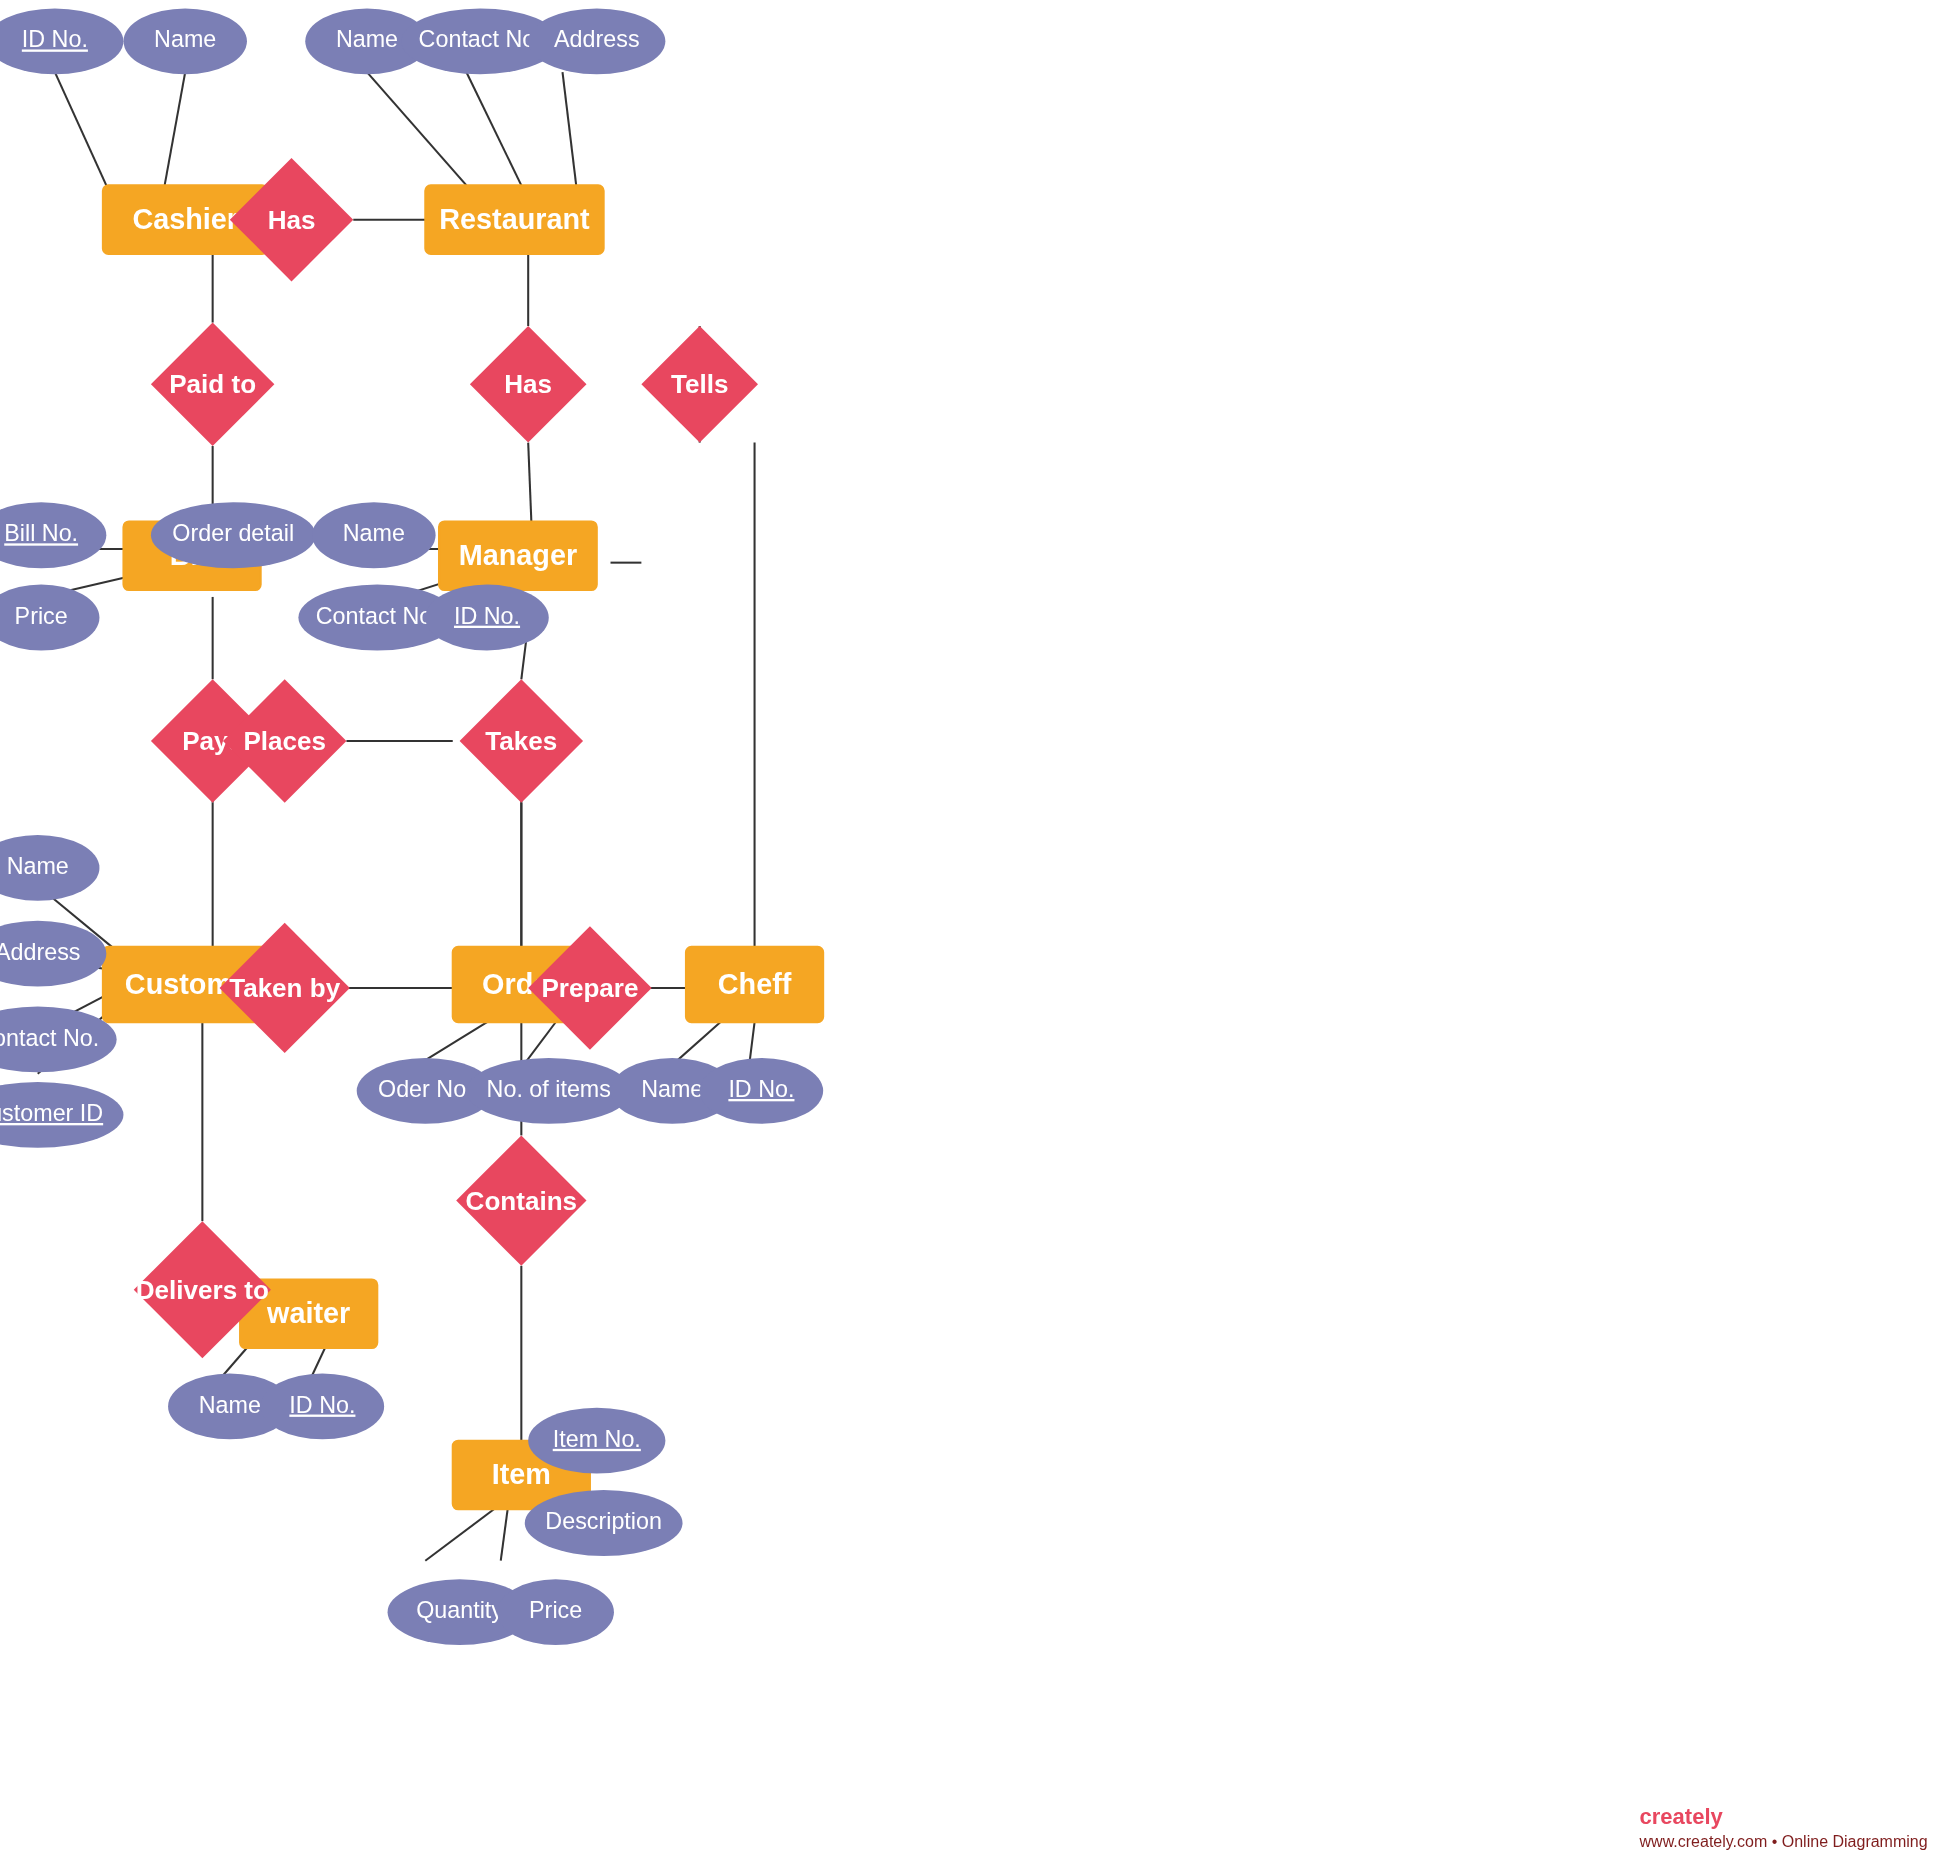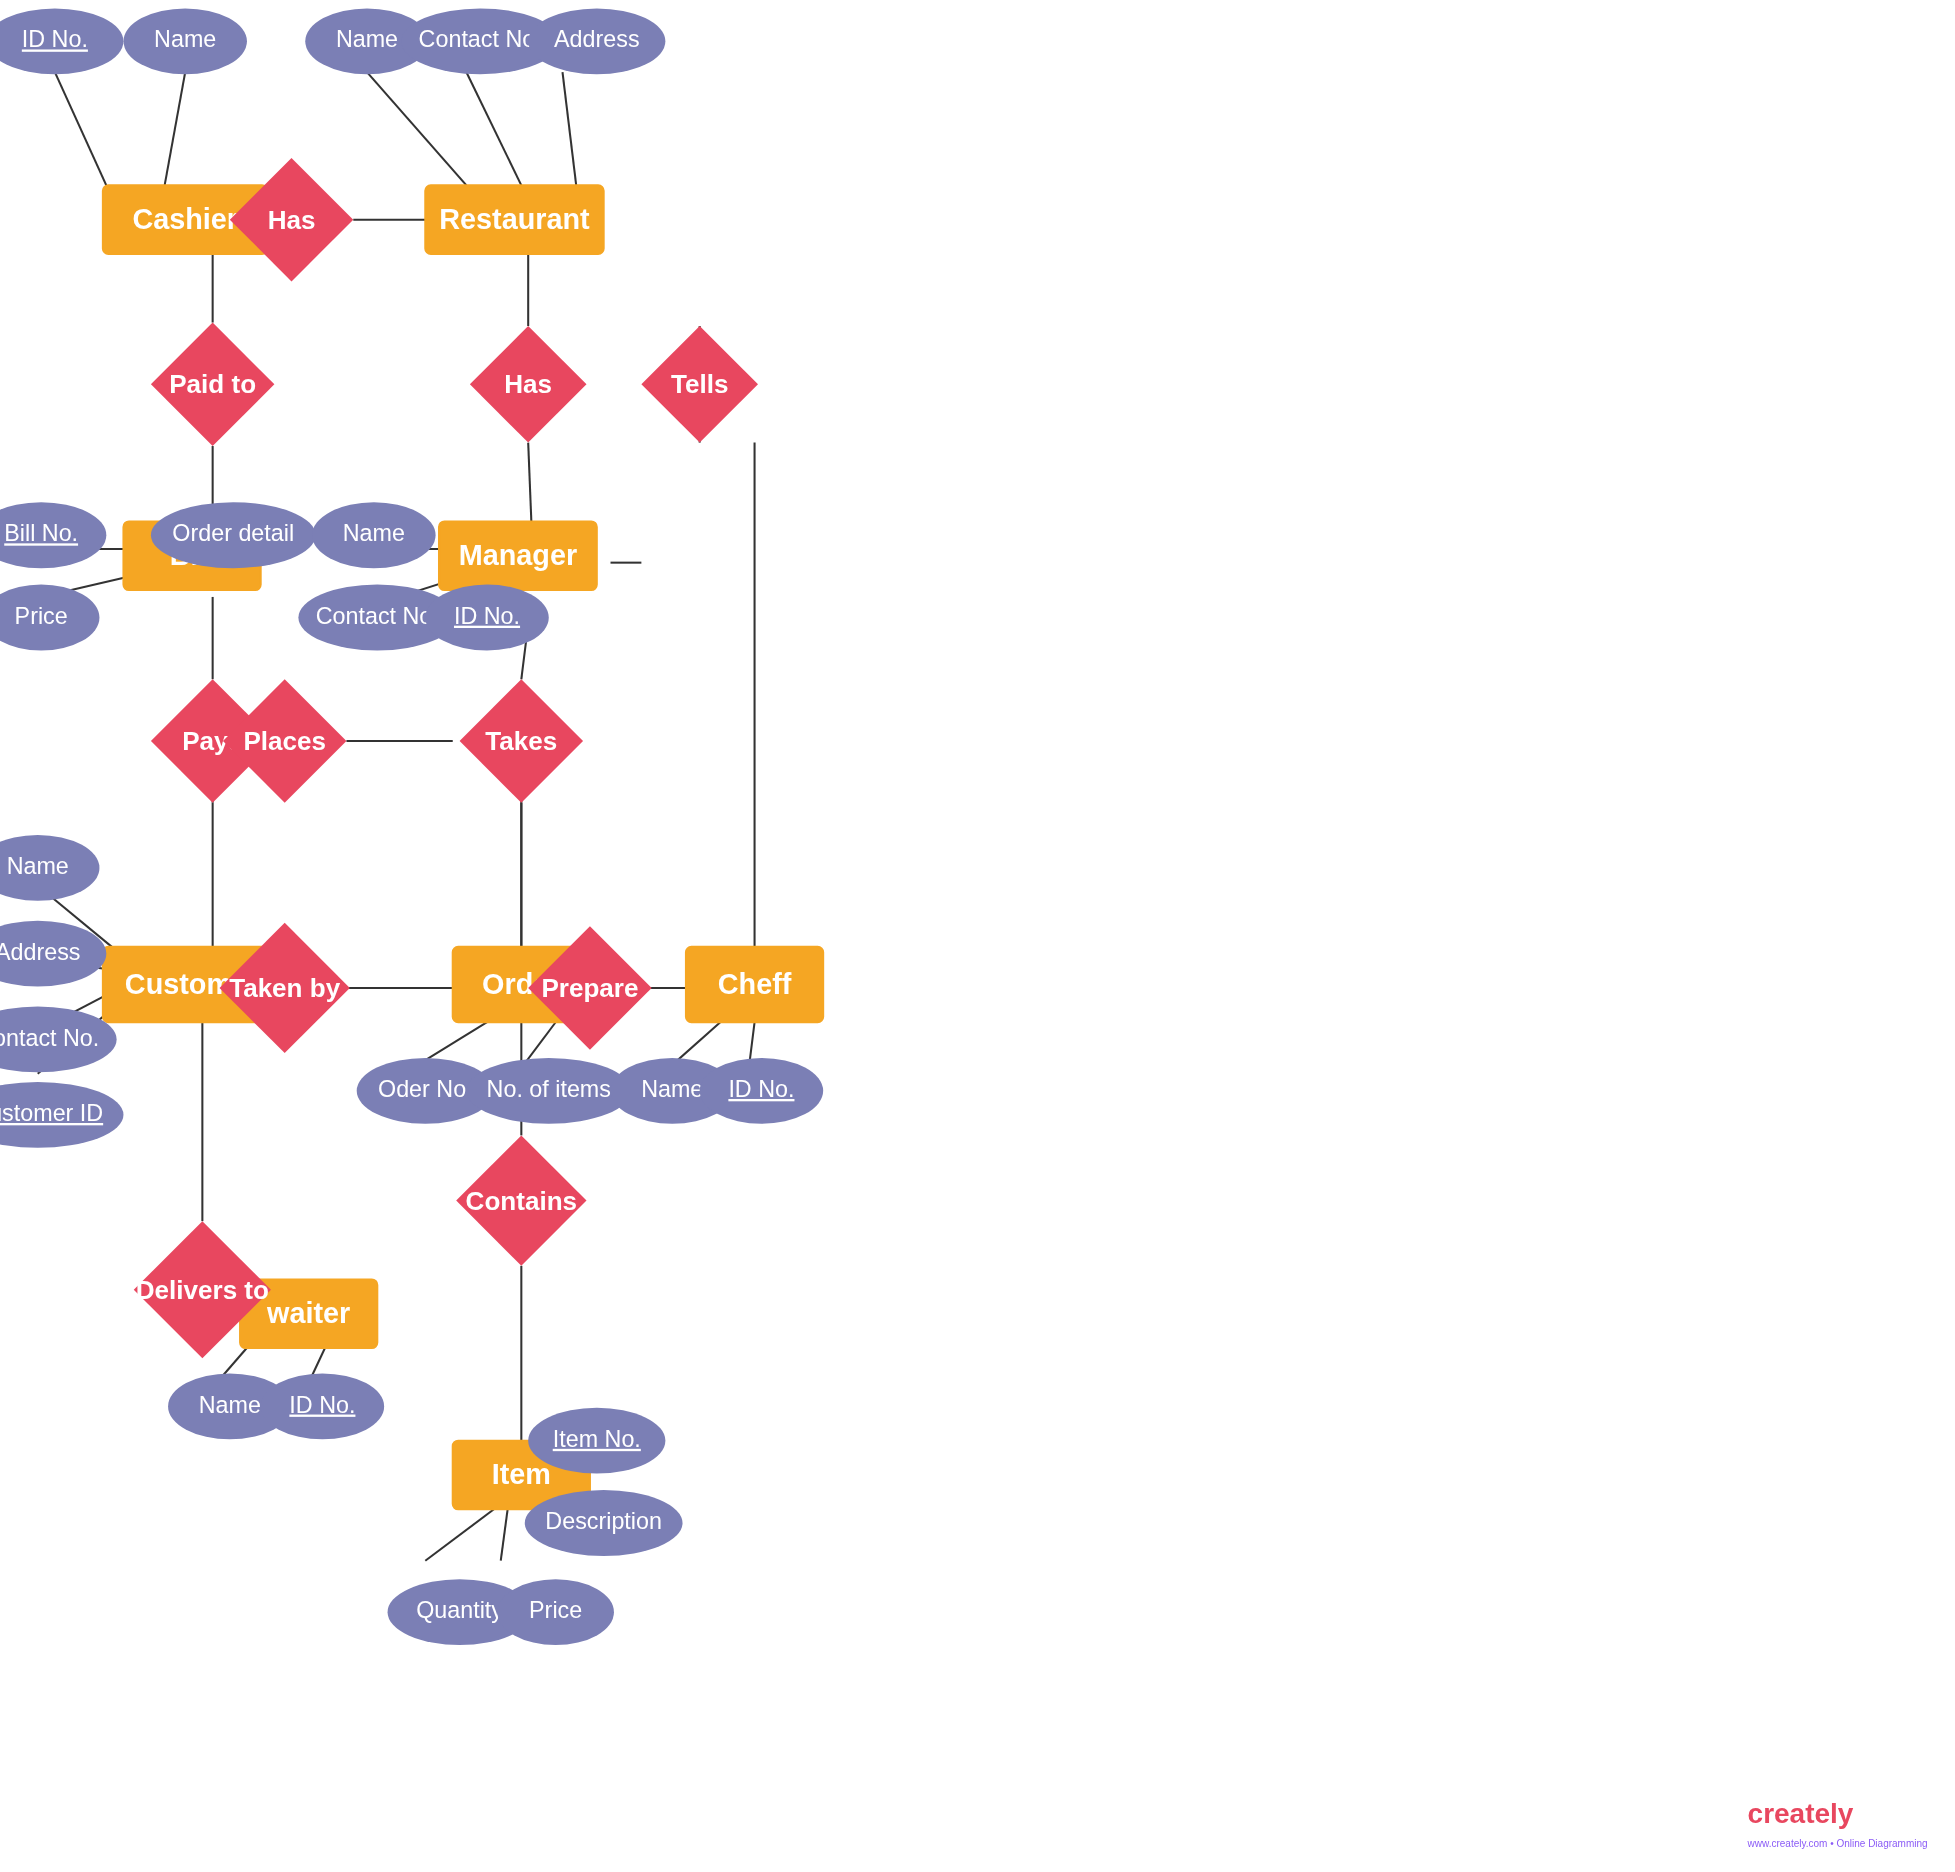--- a/index.html
+++ b/index.html
@@ -296,18 +296,18 @@
 
 <ellipse class="attribute-ellipse" cx="670" cy="2350" rx="105" ry="48"></ellipse>
 <text class="attr-text" x="670" y="2350">Quantity</text>
 
 <ellipse class="attribute-ellipse" cx="810" cy="2350" rx="85" ry="48"></ellipse>
 <text class="attr-text" x="810" y="2350">Price</text>
 
 </svg>
 
 <div class="watermark">
-  <span style="color:#E8475F; font-size:28px; font-weight:bold;">creately</span>
+  <span style="color:#E8475F; font-size:22px; font-weight:bold;">creately</span>
   <br>
-  <span style="color:#8b5cf6; font-size:10px;">www.creately.com • Online Diagramming</span>
+  <span style="color:#7f1d1d; font-size:16px;">www.creately.com • Online Diagramming</span>
 </div>
 </div>
 
 
 </body></html>

